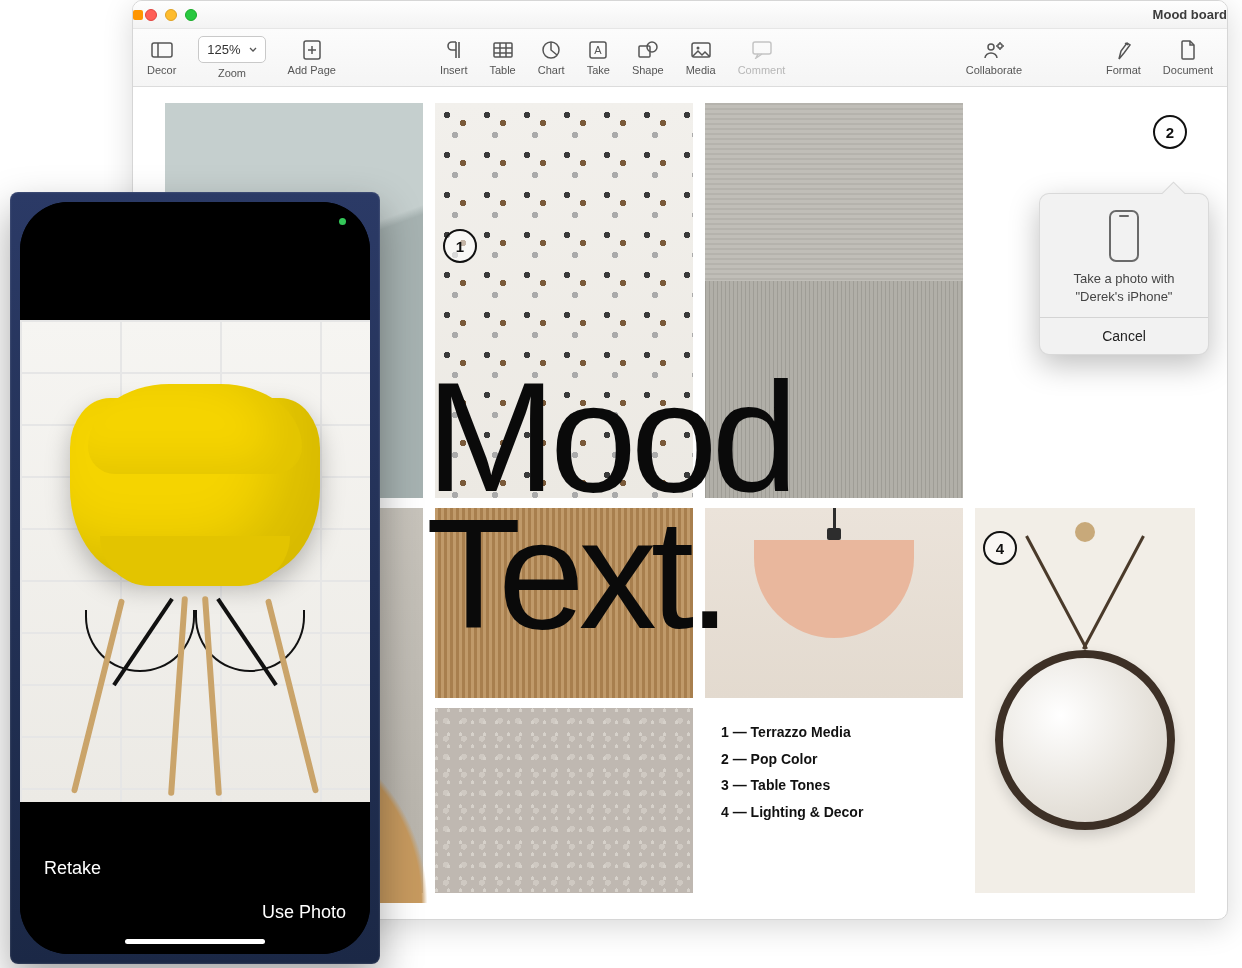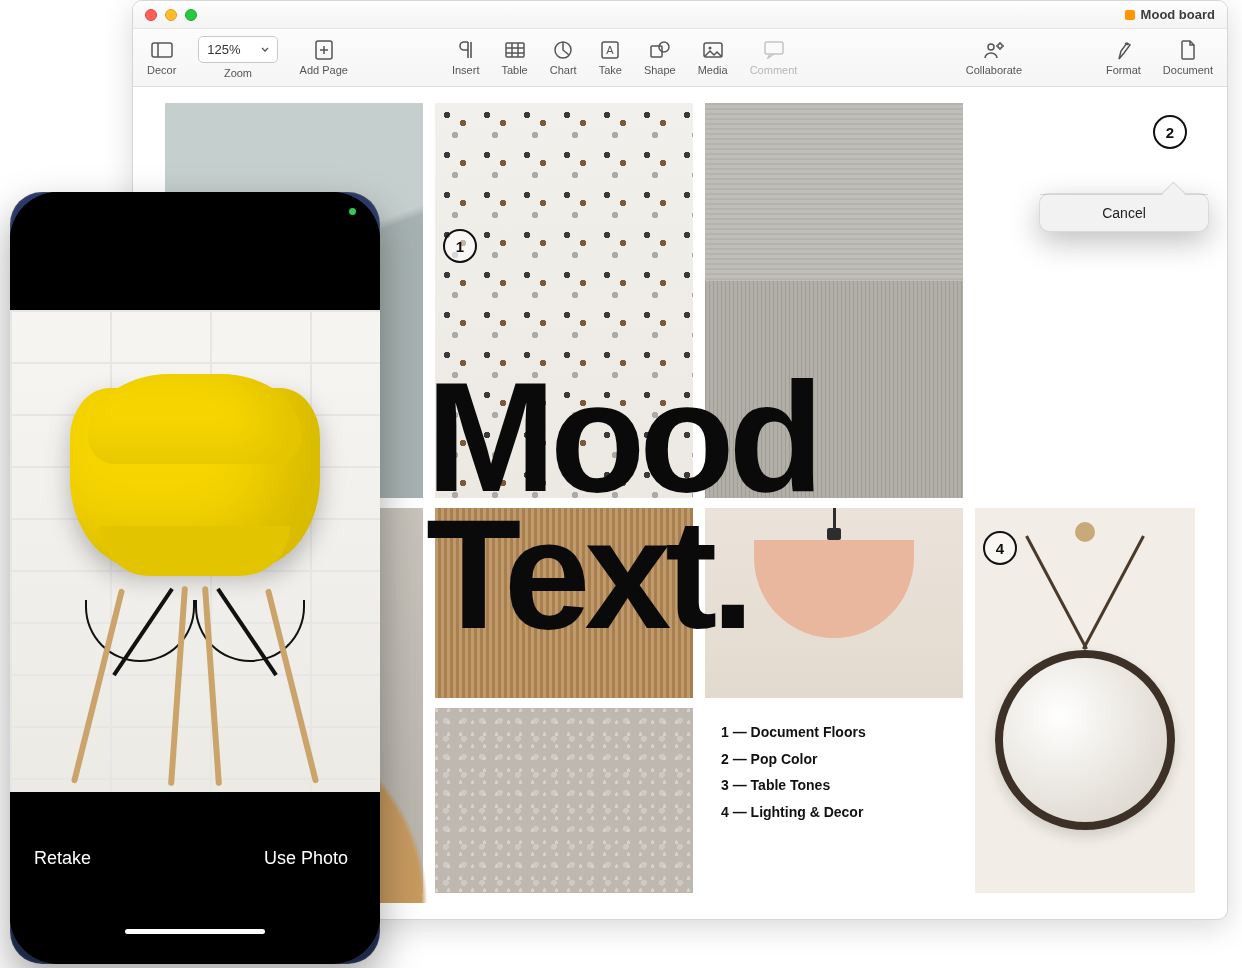--- a/index.html
+++ b/index.html
@@ -33,23 +33,23 @@
     position: relative;
     background: linear-gradient(#fefefe,#f3f3f3);
     border-bottom: 1px solid #e6e6e6;
   }
   .traffic { display: flex; gap: 8px; padding-left: 12px; }
   .traffic span { width: 12px; height: 12px; border-radius: 50%; display: block; }
   .tl-red   { background:#ff5f57; border:1px solid #e0443e; }
   .tl-yel   { background:#febc2e; border:1px solid #dea123; }
   .tl-grn   { background:#28c840; border:1px solid #1aab29; }
   .title {
-    position: absolute; left: 0; right: 12px; text-align: center;
+    position: absolute; left: 0; right: 0; text-align: center;
     font-size: 13px; font-weight: 600; color: #3c3c3c;
-    display:flex; justify-content:flex-end; align-items:center; gap:6px;
+    display:flex; justify-content:space-between; align-items:center; gap:6px;
     pointer-events:none;
   }
   .title-dot { width:10px; height:10px; border-radius:2px; background:#ff9500; display:inline-block;}
 
   
   .toolbar {
     height: 58px;
     display: flex;
     align-items: center;
     padding: 0 14px;
@@ -59,21 +59,21 @@
     font-size: 11px;
     color: #555;
   }
   .tb-item { display:flex; flex-direction:column; align-items:center; gap:4px; cursor:pointer;}
   .tb-item.disabled { color:#b7b7b7; }
   .tb-icon { width:22px; height:20px; display:flex; align-items:center; justify-content:center; color:#555;}
   .tb-item.disabled .tb-icon { color:#c4c4c4;}
   .zoom-box { display:flex; flex-direction:column; align-items:center; gap:4px;}
   .zoom-display{
     border:1px solid #c9c9c9; border-radius:5px; padding:5px 8px;
-    font-size:13px; color:#333; display:flex; align-items:center; gap:20px; background:#fff;
+    font-size:13px; color:#333; display:flex; align-items:center; gap:8px; background:#fff;
   }
   .spacer { flex:1; }
 
   
   .canvas {
     position: relative;
     height: calc(100% - 86px);
     padding: 16px 16px 16px 32px;
     overflow: hidden;
   }
@@ -132,21 +132,21 @@
   .strap::after{right:10px;transform:rotate(28deg);transform-origin:top;}
   .mirror-ring{width:180px;height:180px;border:8px solid #3d3026;border-radius:50%;
     background:radial-gradient(circle at 35% 35%,#fff,#e6e2db 60%,#d4cfc6);
     box-shadow:0 6px 14px rgba(0,0,0,.15);margin-top:-6px;}
 
   
   .heading{
     position:absolute;
     left:214px; top:266px;
     font-size:156px;
-    font-weight:700;
+    font-weight:400;
     letter-spacing:-6px;
     line-height:.88;
     color:#0a0a0a;
     pointer-events:none;
     padding-left:47px;
   }
 
   
   .badge{
     position:absolute;width:34px;height:34px;border-radius:50%;
@@ -177,21 +177,21 @@
   .pop-text{font-size:13px;color:#444;line-height:1.35;}
   .pop-cancel{
     border-top:1px solid rgba(0,0,0,.12); padding:10px 12px; font-size:14px; color:#222;
     cursor:pointer;
   }
 
   
   .iphone{
     position:absolute; left:10px; top:192px; width:370px; height:772px;
     background:linear-gradient(#2b3a66,#1b2846);
-    border-radius:32px; padding:0;
+    border-radius:8px; padding:10px;
     box-shadow:0 18px 40px rgba(0,0,0,.35), inset 0 0 2px rgba(255,255,255,.3);
   }
   .iphone-inner{
     width:100%;height:100%;background:#000;border-radius:48px;overflow:hidden;position:relative;
   }
   .notch{
     position:absolute;top:0;left:50%;transform:translateX(-50%);
     width:150px;height:30px;background:#000;border-radius:0 0 20px 20px;z-index:3;
   }
   .status-dot{position:absolute;top:16px;right:24px;width:7px;height:7px;border-radius:50%;background:#34c759;z-index:3;}
@@ -232,21 +232,21 @@
   .wire::before{left:0;right:50%;}
   .wire::after{left:50%;right:0;}
   .wire2{position:absolute;top:40px;left:20px;right:20px;height:60px;}
   .wire2::before,.wire2::after{content:"";position:absolute;top:-20px;height:100px;border:2px solid #111;}
   .wire2::before{left:56px;transform:rotate(34deg);}
   .wire2::after{right:56px;transform:rotate(-34deg);}
 
   .cam-bottom{height:152px;background:#000;position:relative;color:#fff;}
   .cam-btn{position:absolute;top:56px;font-size:18px;color:#fff;cursor:pointer;}
   .retake{left:24px;}
-  .usephoto{right:32px;}
+  .usephoto{right:24px;margin-top:44px;}
   .home-ind{position:absolute;bottom:10px;left:50%;transform:translateX(-50%);width:140px;height:5px;background:#fff;border-radius:3px;}
 
   svg { display:block; }
 </style>
 </head>
 <body>
 
 <div class="mac-window">
 
   <div class="titlebar">
@@ -427,37 +427,43 @@
       <div class="tile t8"></div>
       <div class="tile t9">
         <div class="mirror">
           <div class="peg"></div>
             <div class="strap"></div>
             <div class="mirror-ring"></div>
         </div>
       </div>
 
       <div class="legend">
-        <div><span>1</span>&nbsp;—&nbsp;<span>Document Floors</span></div>
+        <div><span>1</span>&nbsp;—&nbsp;<span>Terrazzo Media</span></div>
         <div><span>2</span>&nbsp;—&nbsp;<span>Pop Color</span></div>
         <div><span>3</span>&nbsp;—&nbsp;<span>Table Tones</span></div>
         <div><span>4</span>&nbsp;—&nbsp;<span>Lighting &amp; Decor</span></div>
       </div>
 
       <div class="heading">
         <span>Mood</span><br>
         <span>Text.</span>
       </div>
 
       <div class="badge b1">1</div>
       <div class="badge b2">2</div>
       <div class="badge b4">4</div>
     </div>
 
     <div class="popover">
+      <div class="pop-body">
+        <div class="phone-glyph"></div>
+        <div class="pop-text">
+          <span>Take a photo with</span><br><span>"Derek's iPhone"</span>
+        </div>
+      </div>
       <div class="pop-cancel">Cancel</div>
     </div>
 
   </div>
 </div>
 
 <div class="iphone">
   <div class="iphone-inner">
     <div class="notch"></div>
     <div class="status-dot"></div>

